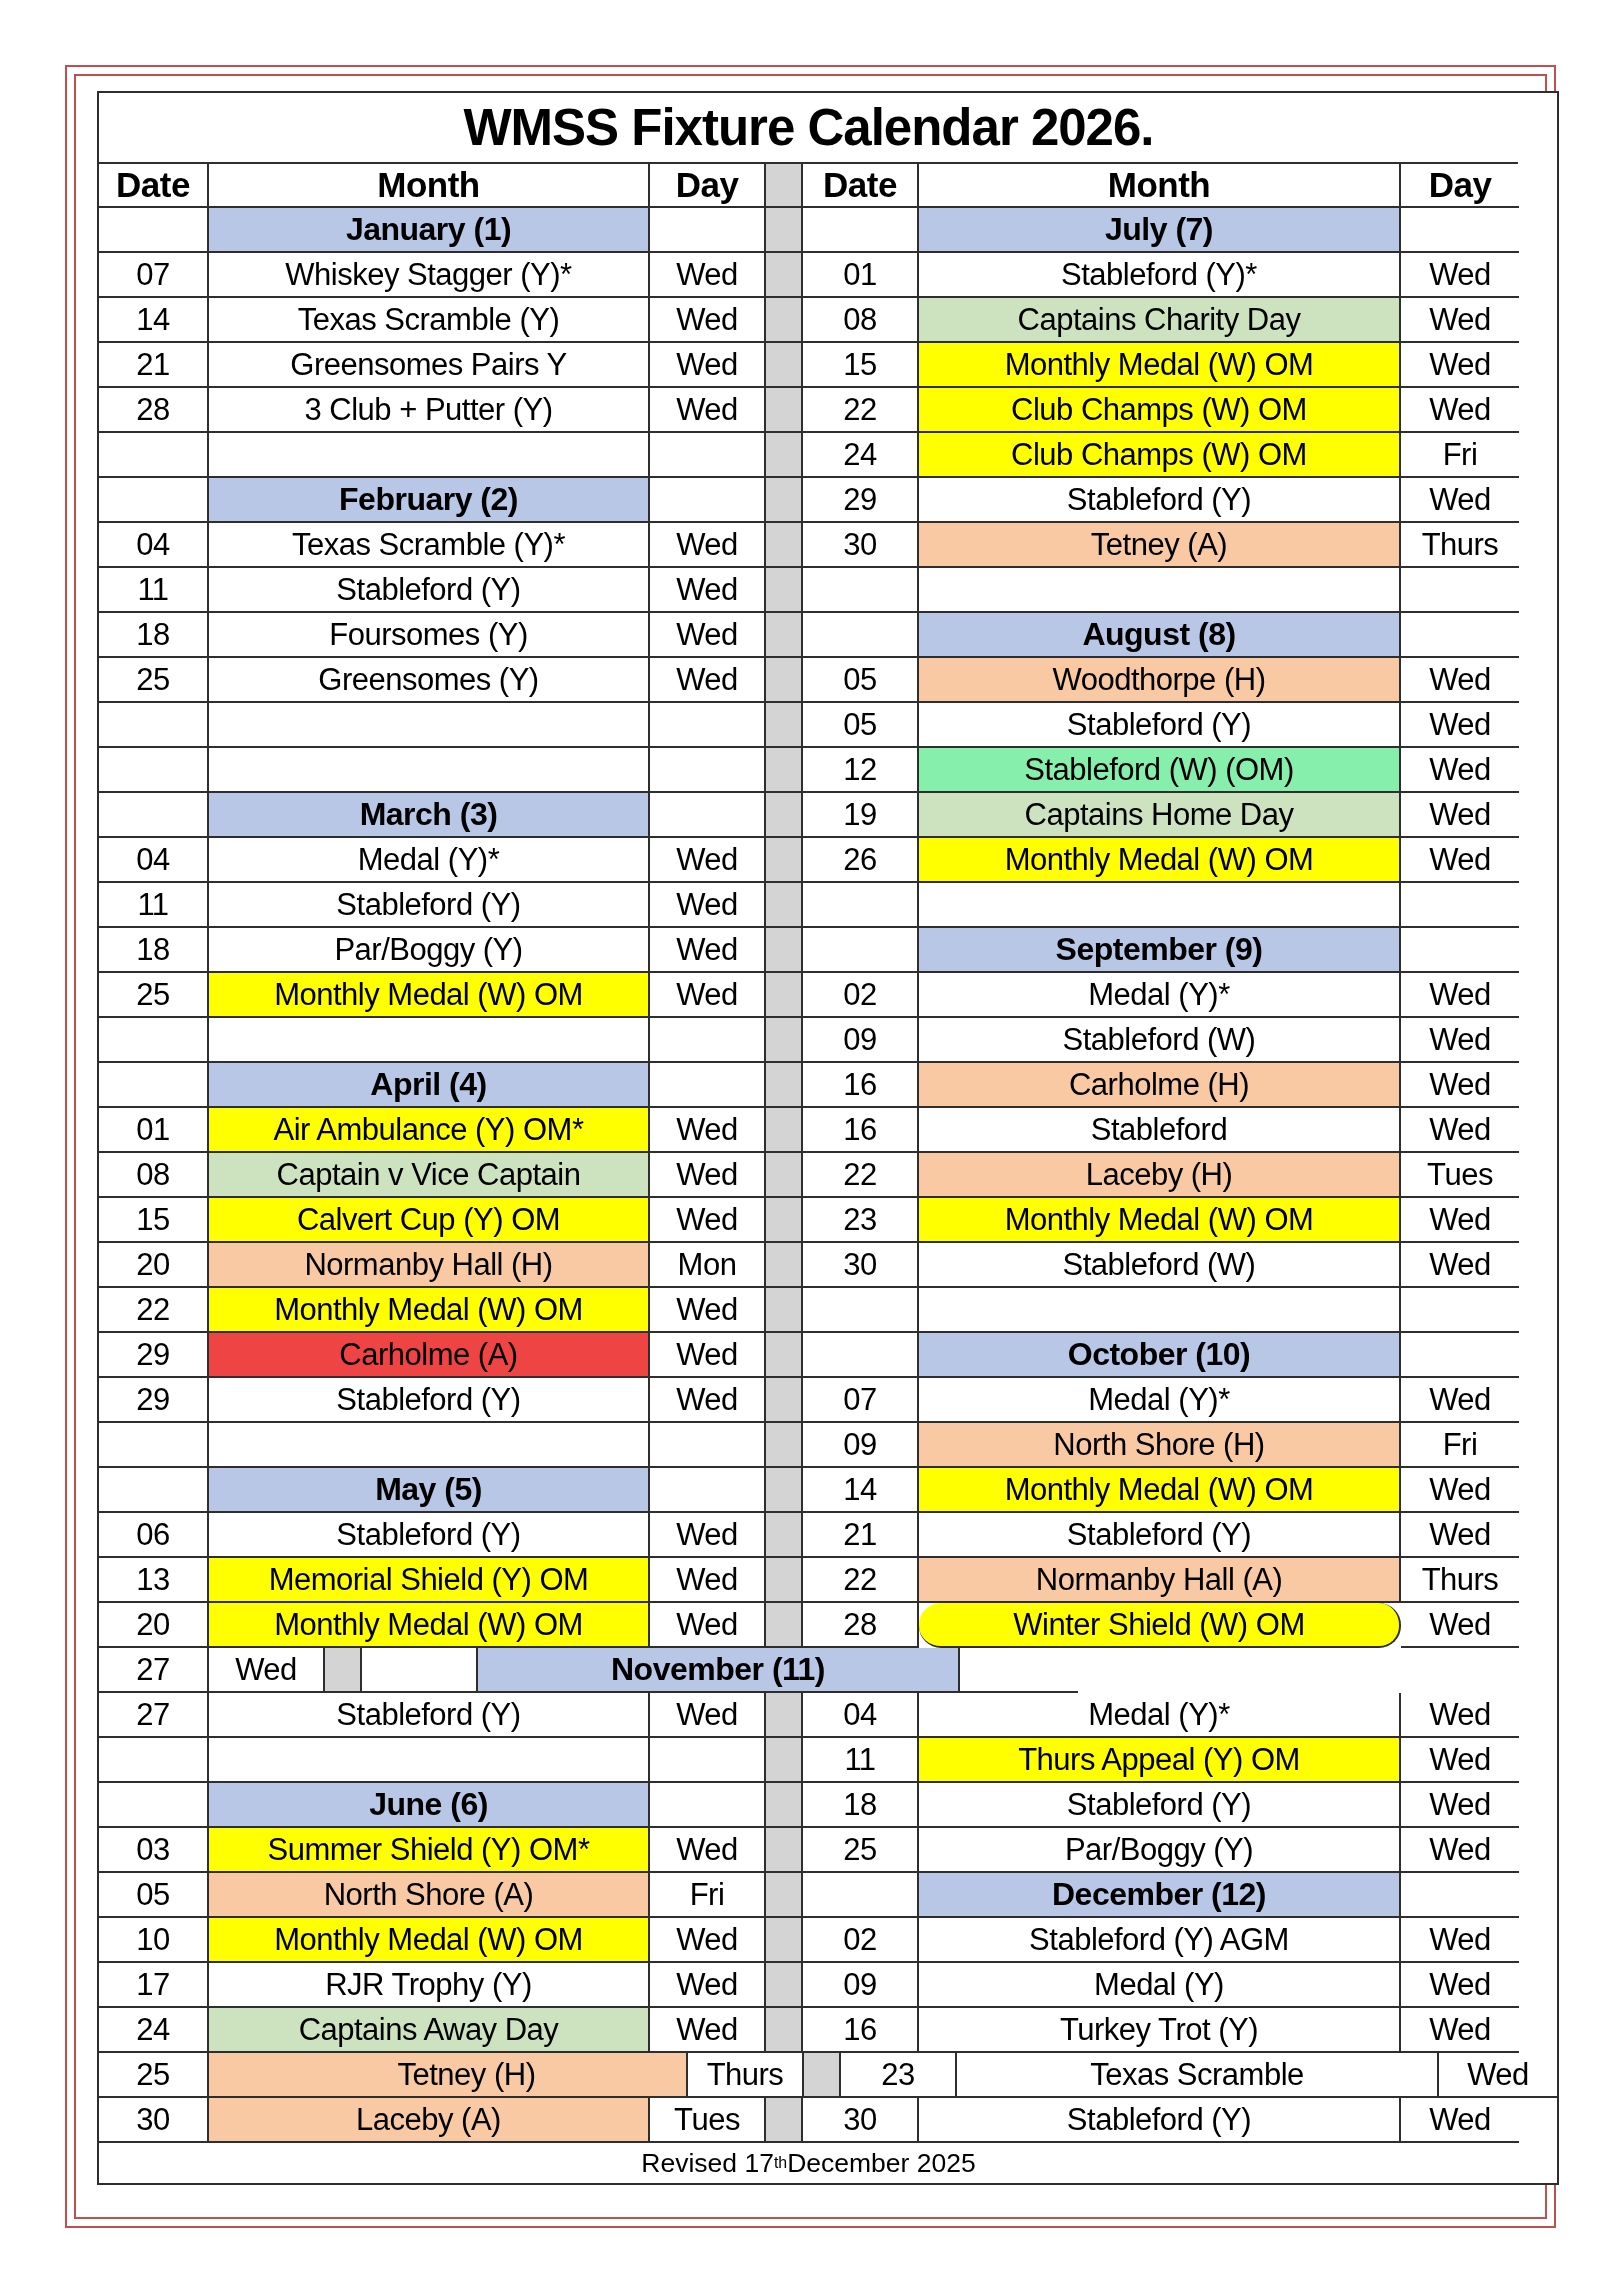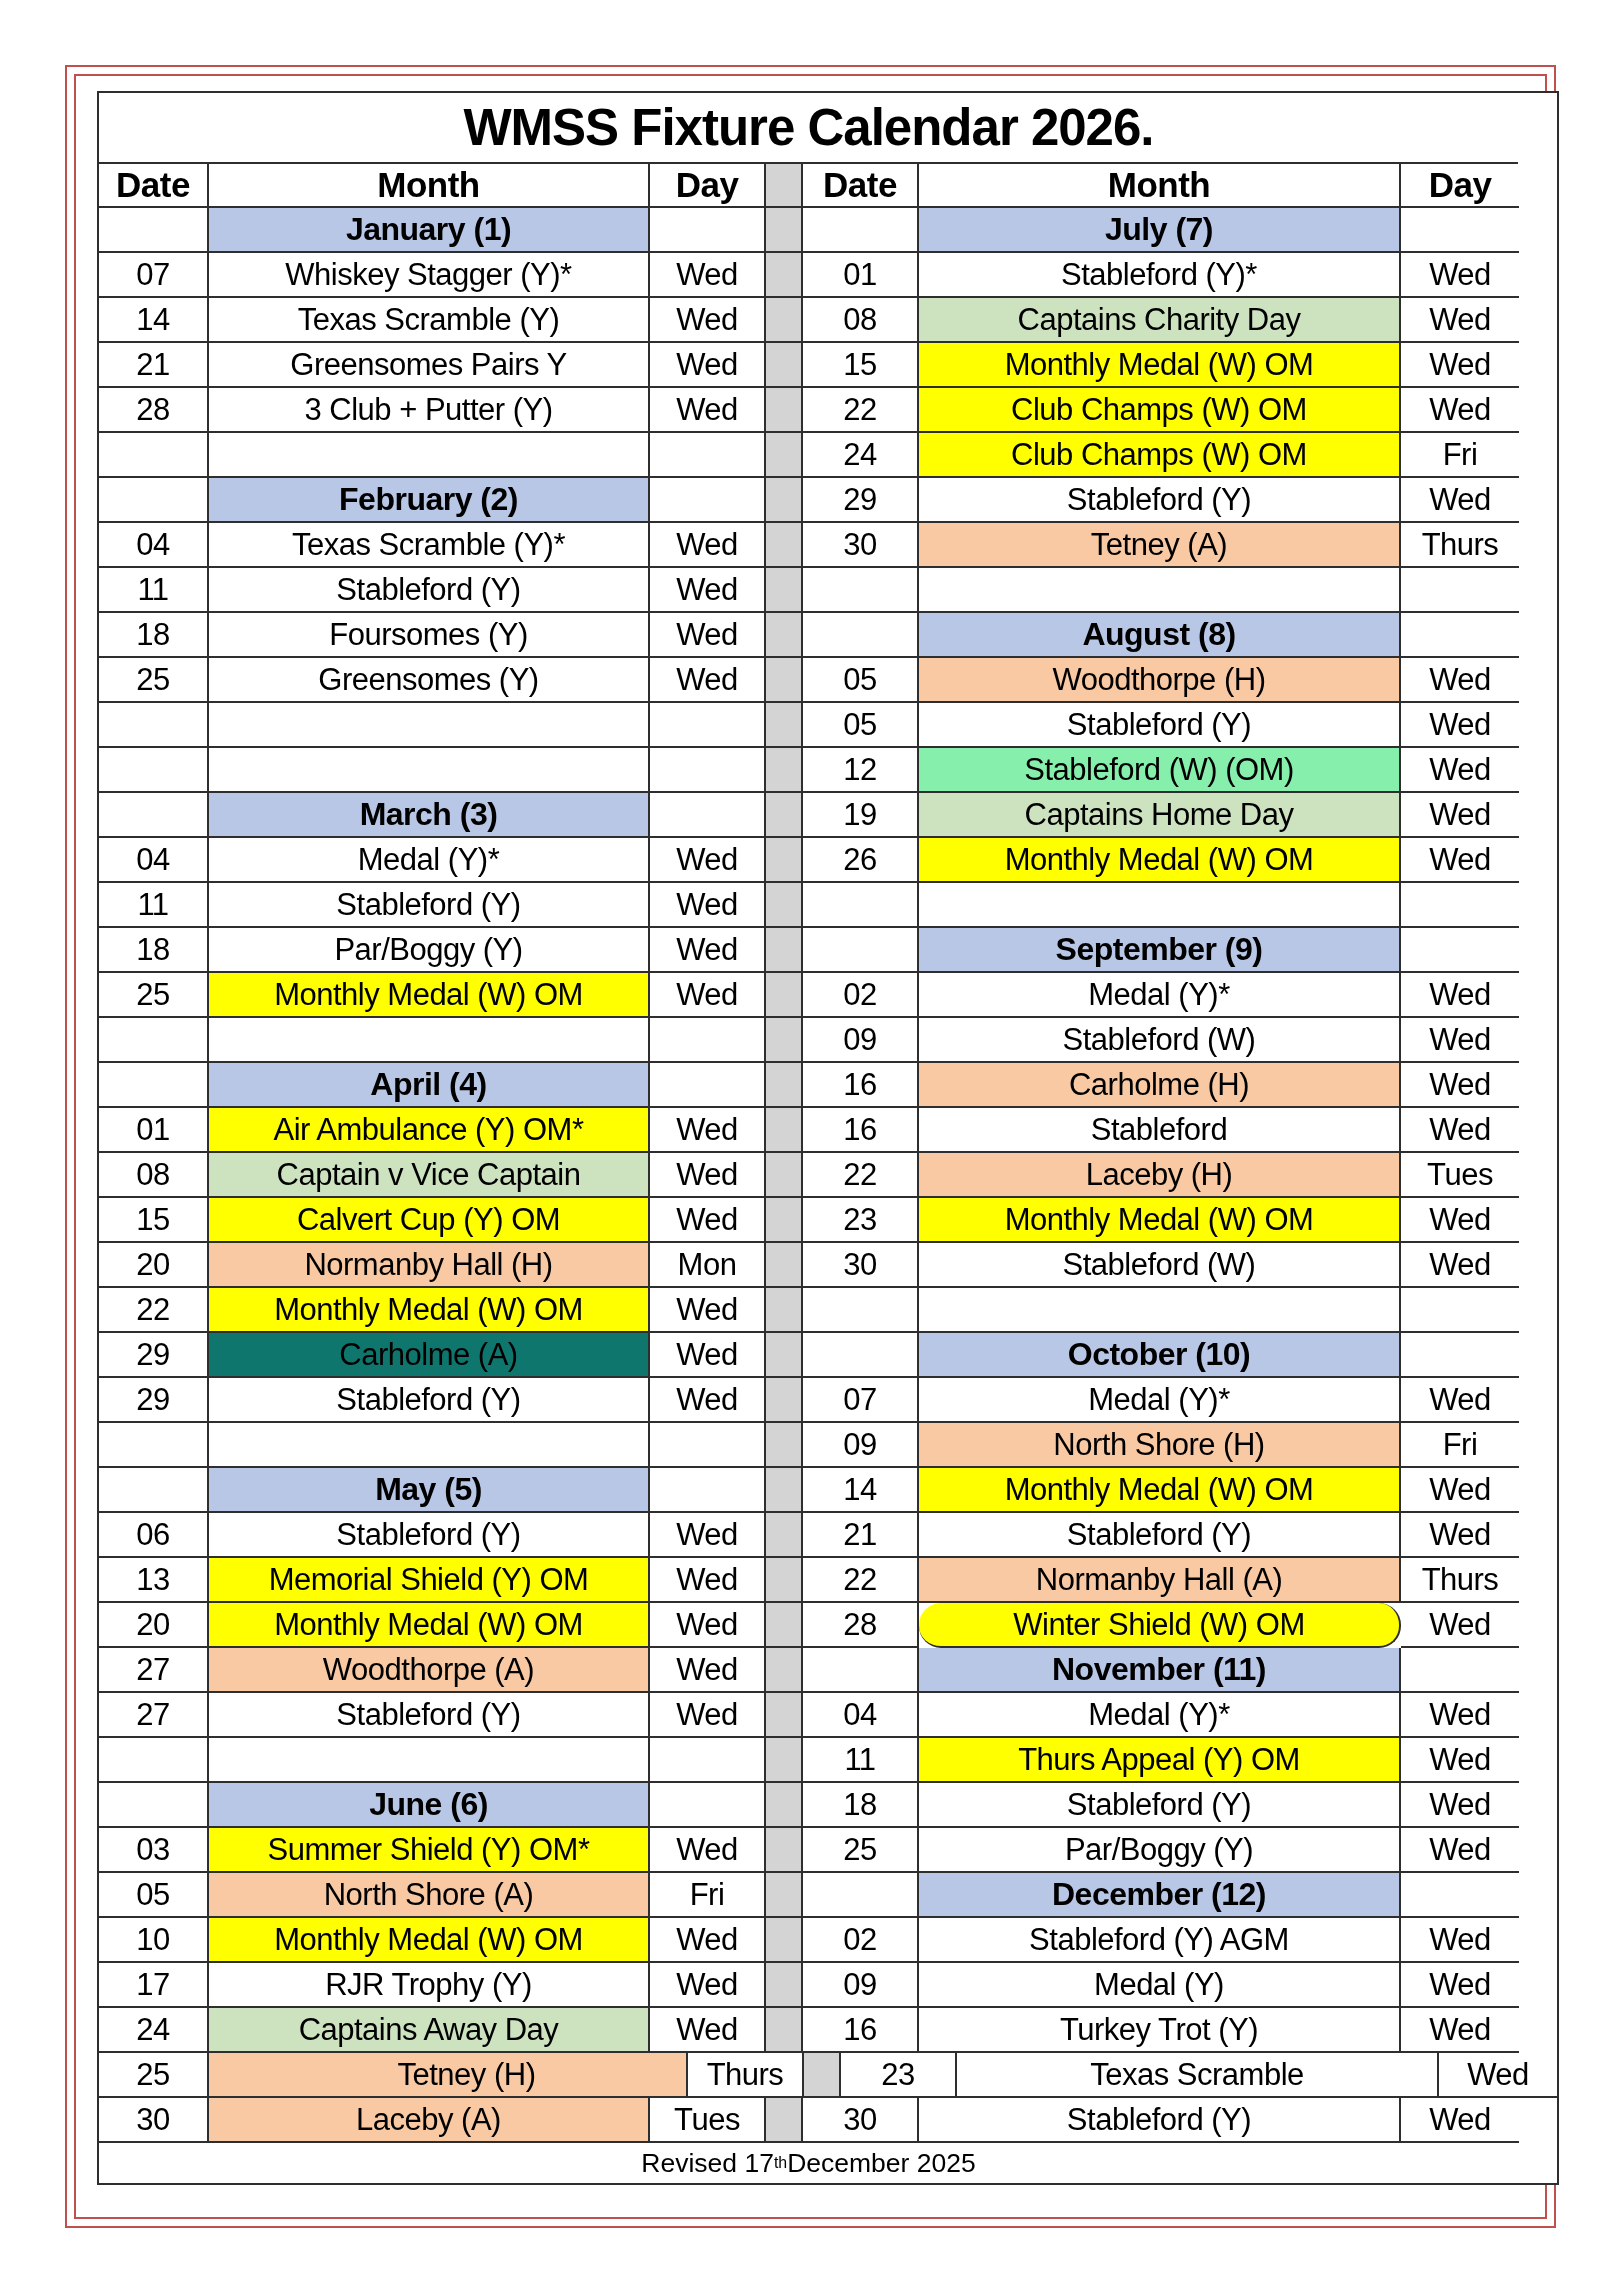--- a/index.html
+++ b/index.html
@@ -287,21 +287,21 @@
         <div class="cell c-date">22</div>
         <div class="cell c-month" style="background: rgb(255, 255, 0);">Monthly Medal (W) OM</div>
         <div class="cell c-day">Wed</div>
         <div class="cell c-div"></div>
         <div class="cell c-date2"></div>
         <div class="cell c-month2"></div>
         <div class="cell c-day2 last"></div>
       </div>
       <div class="row body-row">
         <div class="cell c-date">29</div>
-        <div class="cell c-month" style="background: #0f766e;">Carholme (A)</div>
+        <div class="cell c-month" style="background: #ef4444;">Carholme (A)</div>
         <div class="cell c-day">Wed</div>
         <div class="cell c-div"></div>
         <div class="cell c-date2"></div>
         <div class="cell c-month2 month-head">October (10)</div>
         <div class="cell c-day2 last"></div>
       </div>
       <div class="row body-row">
         <div class="cell c-date">29</div>
         <div class="cell c-month">Stableford (Y)</div>
         <div class="cell c-day">Wed</div>
@@ -350,21 +350,20 @@
         <div class="cell c-date">20</div>
         <div class="cell c-month" style="background: rgb(255, 255, 0);">Monthly Medal (W) OM</div>
         <div class="cell c-day">Wed</div>
         <div class="cell c-div"></div>
         <div class="cell c-date2">28</div>
         <div class="cell c-month2" style="background: rgb(255, 255, 0); border-radius: 22px;">Winter Shield (W) OM</div>
         <div class="cell c-day2 last">Wed</div>
       </div>
       <div class="row body-row">
         <div class="cell c-date">27</div>
-        <div class="cell c-month" style="background: rgb(248, 201, 163);">Woodthorpe (A)</div>
         <div class="cell c-day">Wed</div>
         <div class="cell c-div"></div>
         <div class="cell c-date2"></div>
         <div class="cell c-month2 month-head">November (11)</div>
         <div class="cell c-day2 last"></div>
       </div>
       <div class="row body-row">
         <div class="cell c-date">27</div>
         <div class="cell c-month">Stableford (Y)</div>
         <div class="cell c-day">Wed</div>

